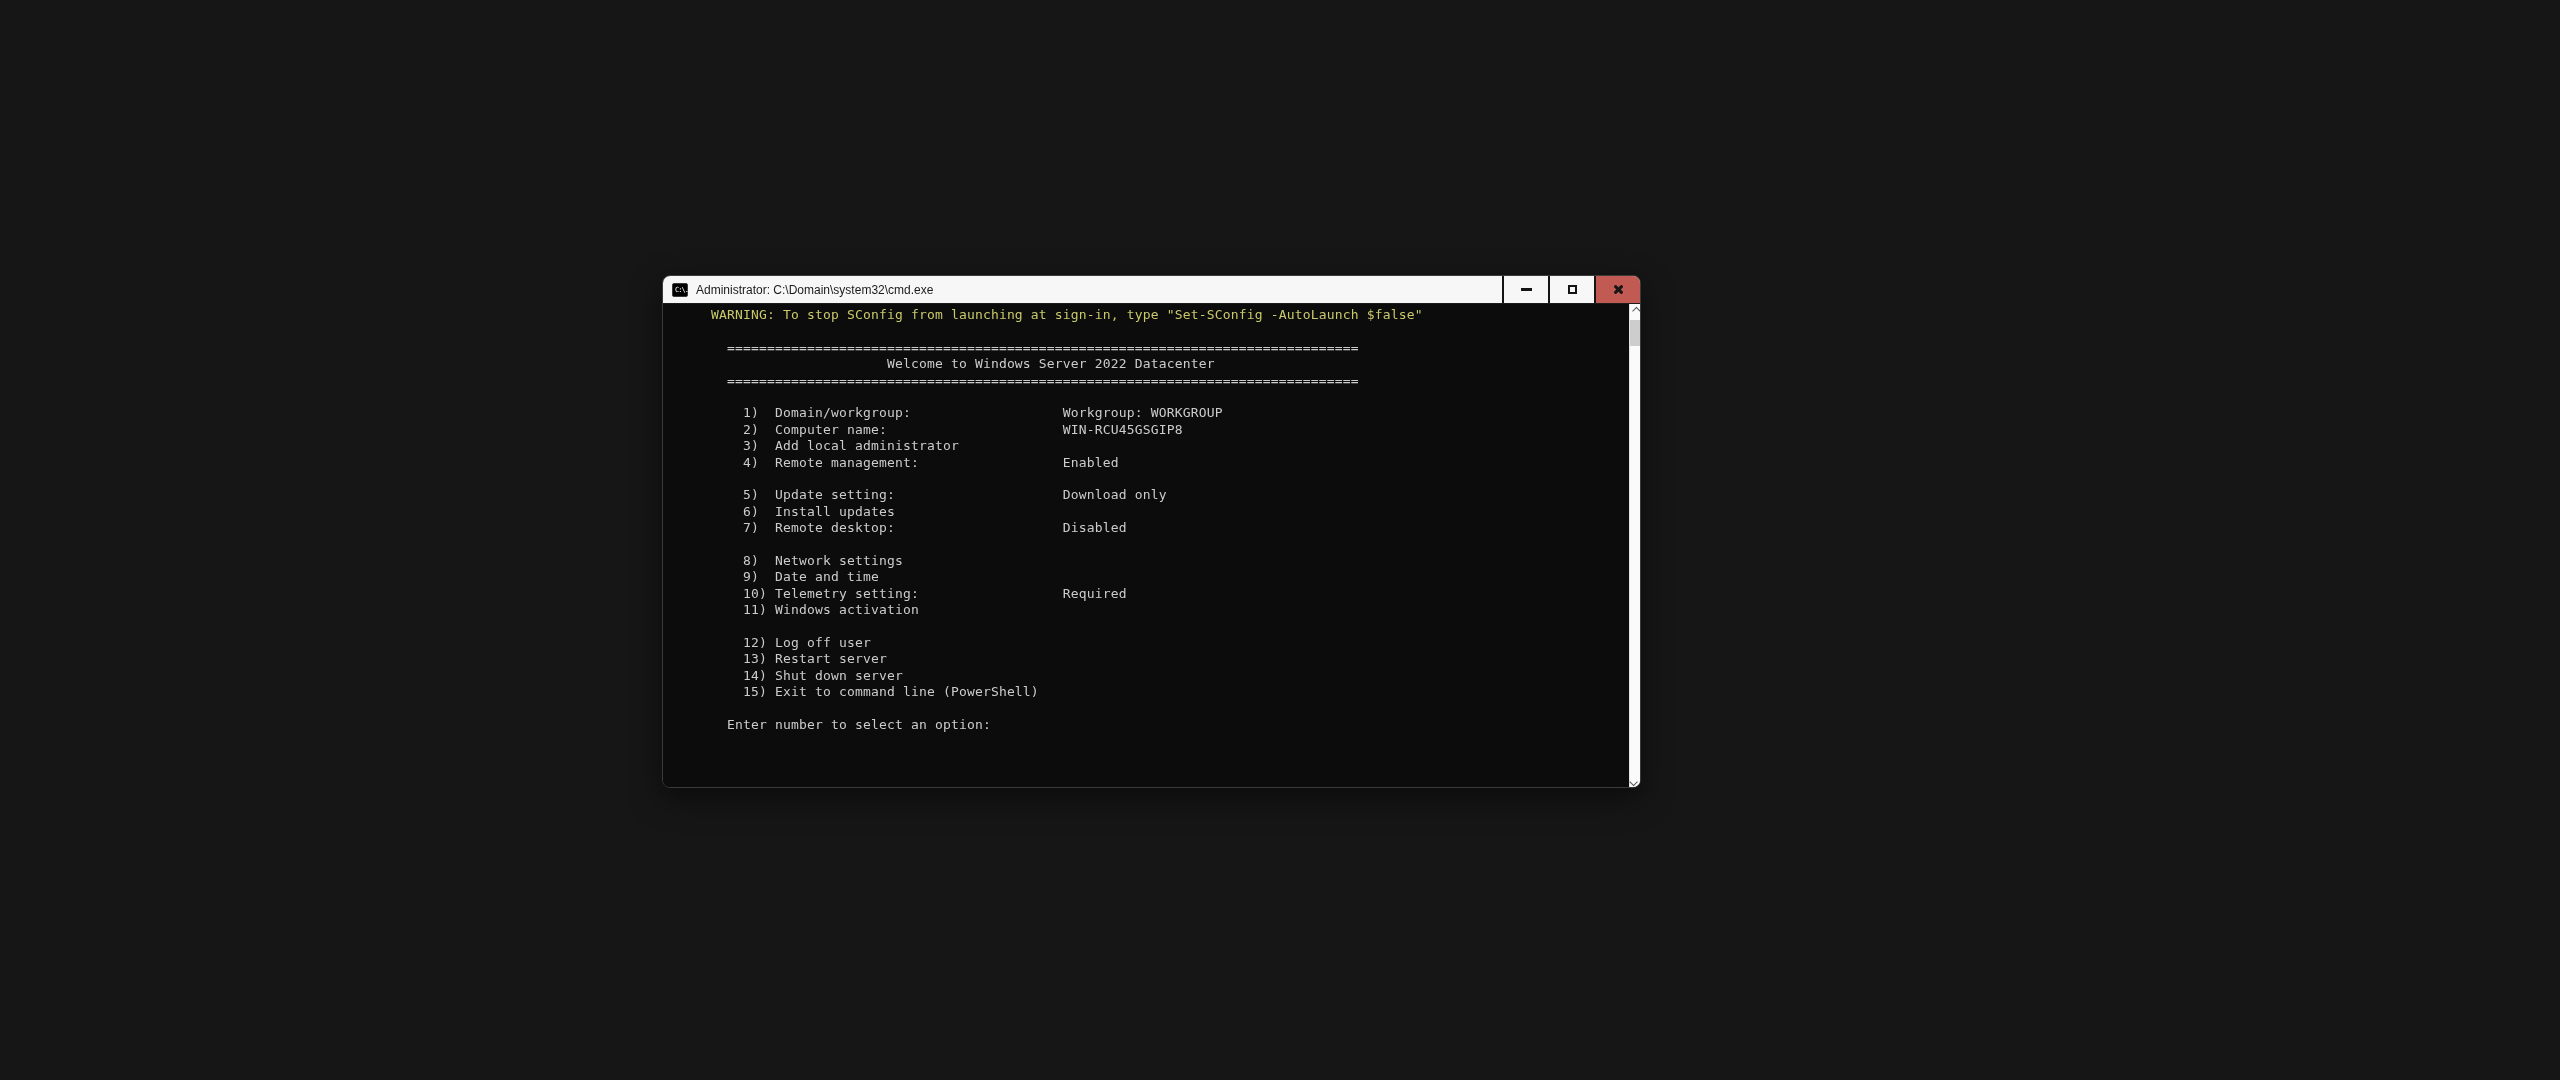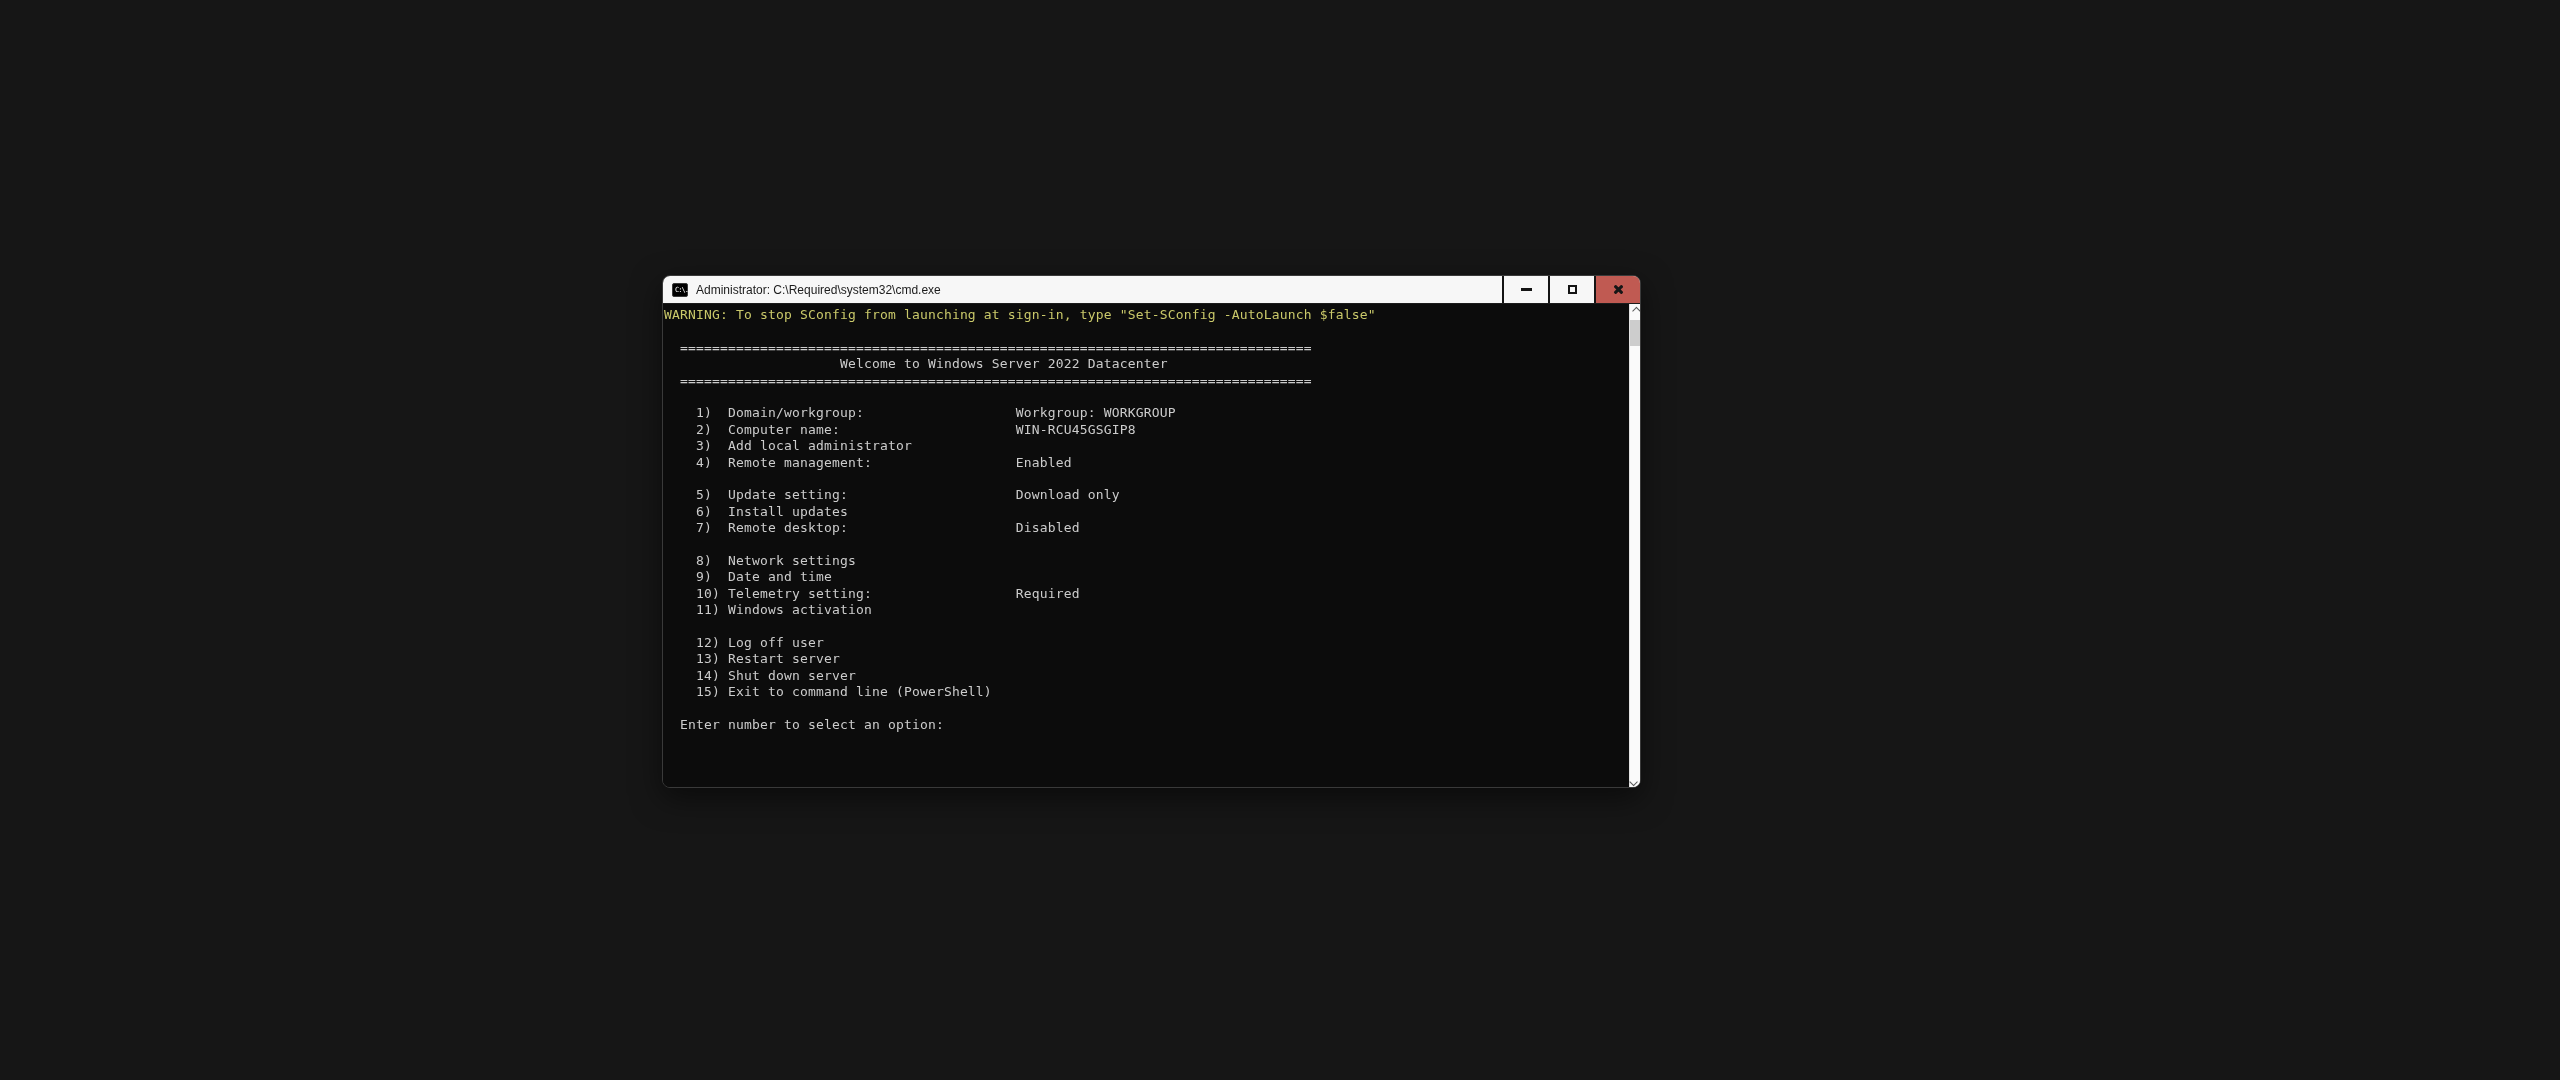--- a/index.html
+++ b/index.html
@@ -58,21 +58,21 @@
   
   .terminal{
     position:relative;height:485px;background:#0c0c0c;
   }
   .term-content{
     position:absolute;left:1px;top:3px;right:12px;bottom:0;
     font-family:"DejaVu Sans Mono",monospace;
     font-size:13px;line-height:16.4px;letter-spacing:.17px;
     color:#cccccc;white-space:pre;overflow:hidden;
   }
-  .tline{height:16.4px;}
+  .tline{height:16.4px;padding-left:47px;}
   .tline--warning{color:#cac96a;}
 
   
   .scrollbar{
     position:absolute;top:0;right:0;bottom:0;width:11px;background:#fafafa;
     border-left:1px solid #e2e2e2;box-sizing:border-box;
   }
   .scroll-btn{
     position:absolute;left:0;width:100%;height:14px;background:#fafafa;
     display:flex;align-items:center;justify-content:center;border:none;padding:0;cursor:pointer;
@@ -87,21 +87,21 @@
   }
 </style>
 </head>
 <body>
 
 <div class="window">
 
   <div class="titlebar">
     <div class="title-left">
       <span class="cmd-icon">C:\.</span>
-      <span class="title-text">Administrator: C:\Required\system32\cmd.exe</span>
+      <span class="title-text">Administrator: C:\Domain\system32\cmd.exe</span>
     </div>
     <div class="tb-buttons">
       <button class="tb-btn">
         <span class="glyph-min"></span>
       </button>
       <button class="tb-btn">
         <span class="glyph-max"></span>
       </button>
       <button class="tb-btn tb-btn--close">
         <span class="glyph-close"></span>

